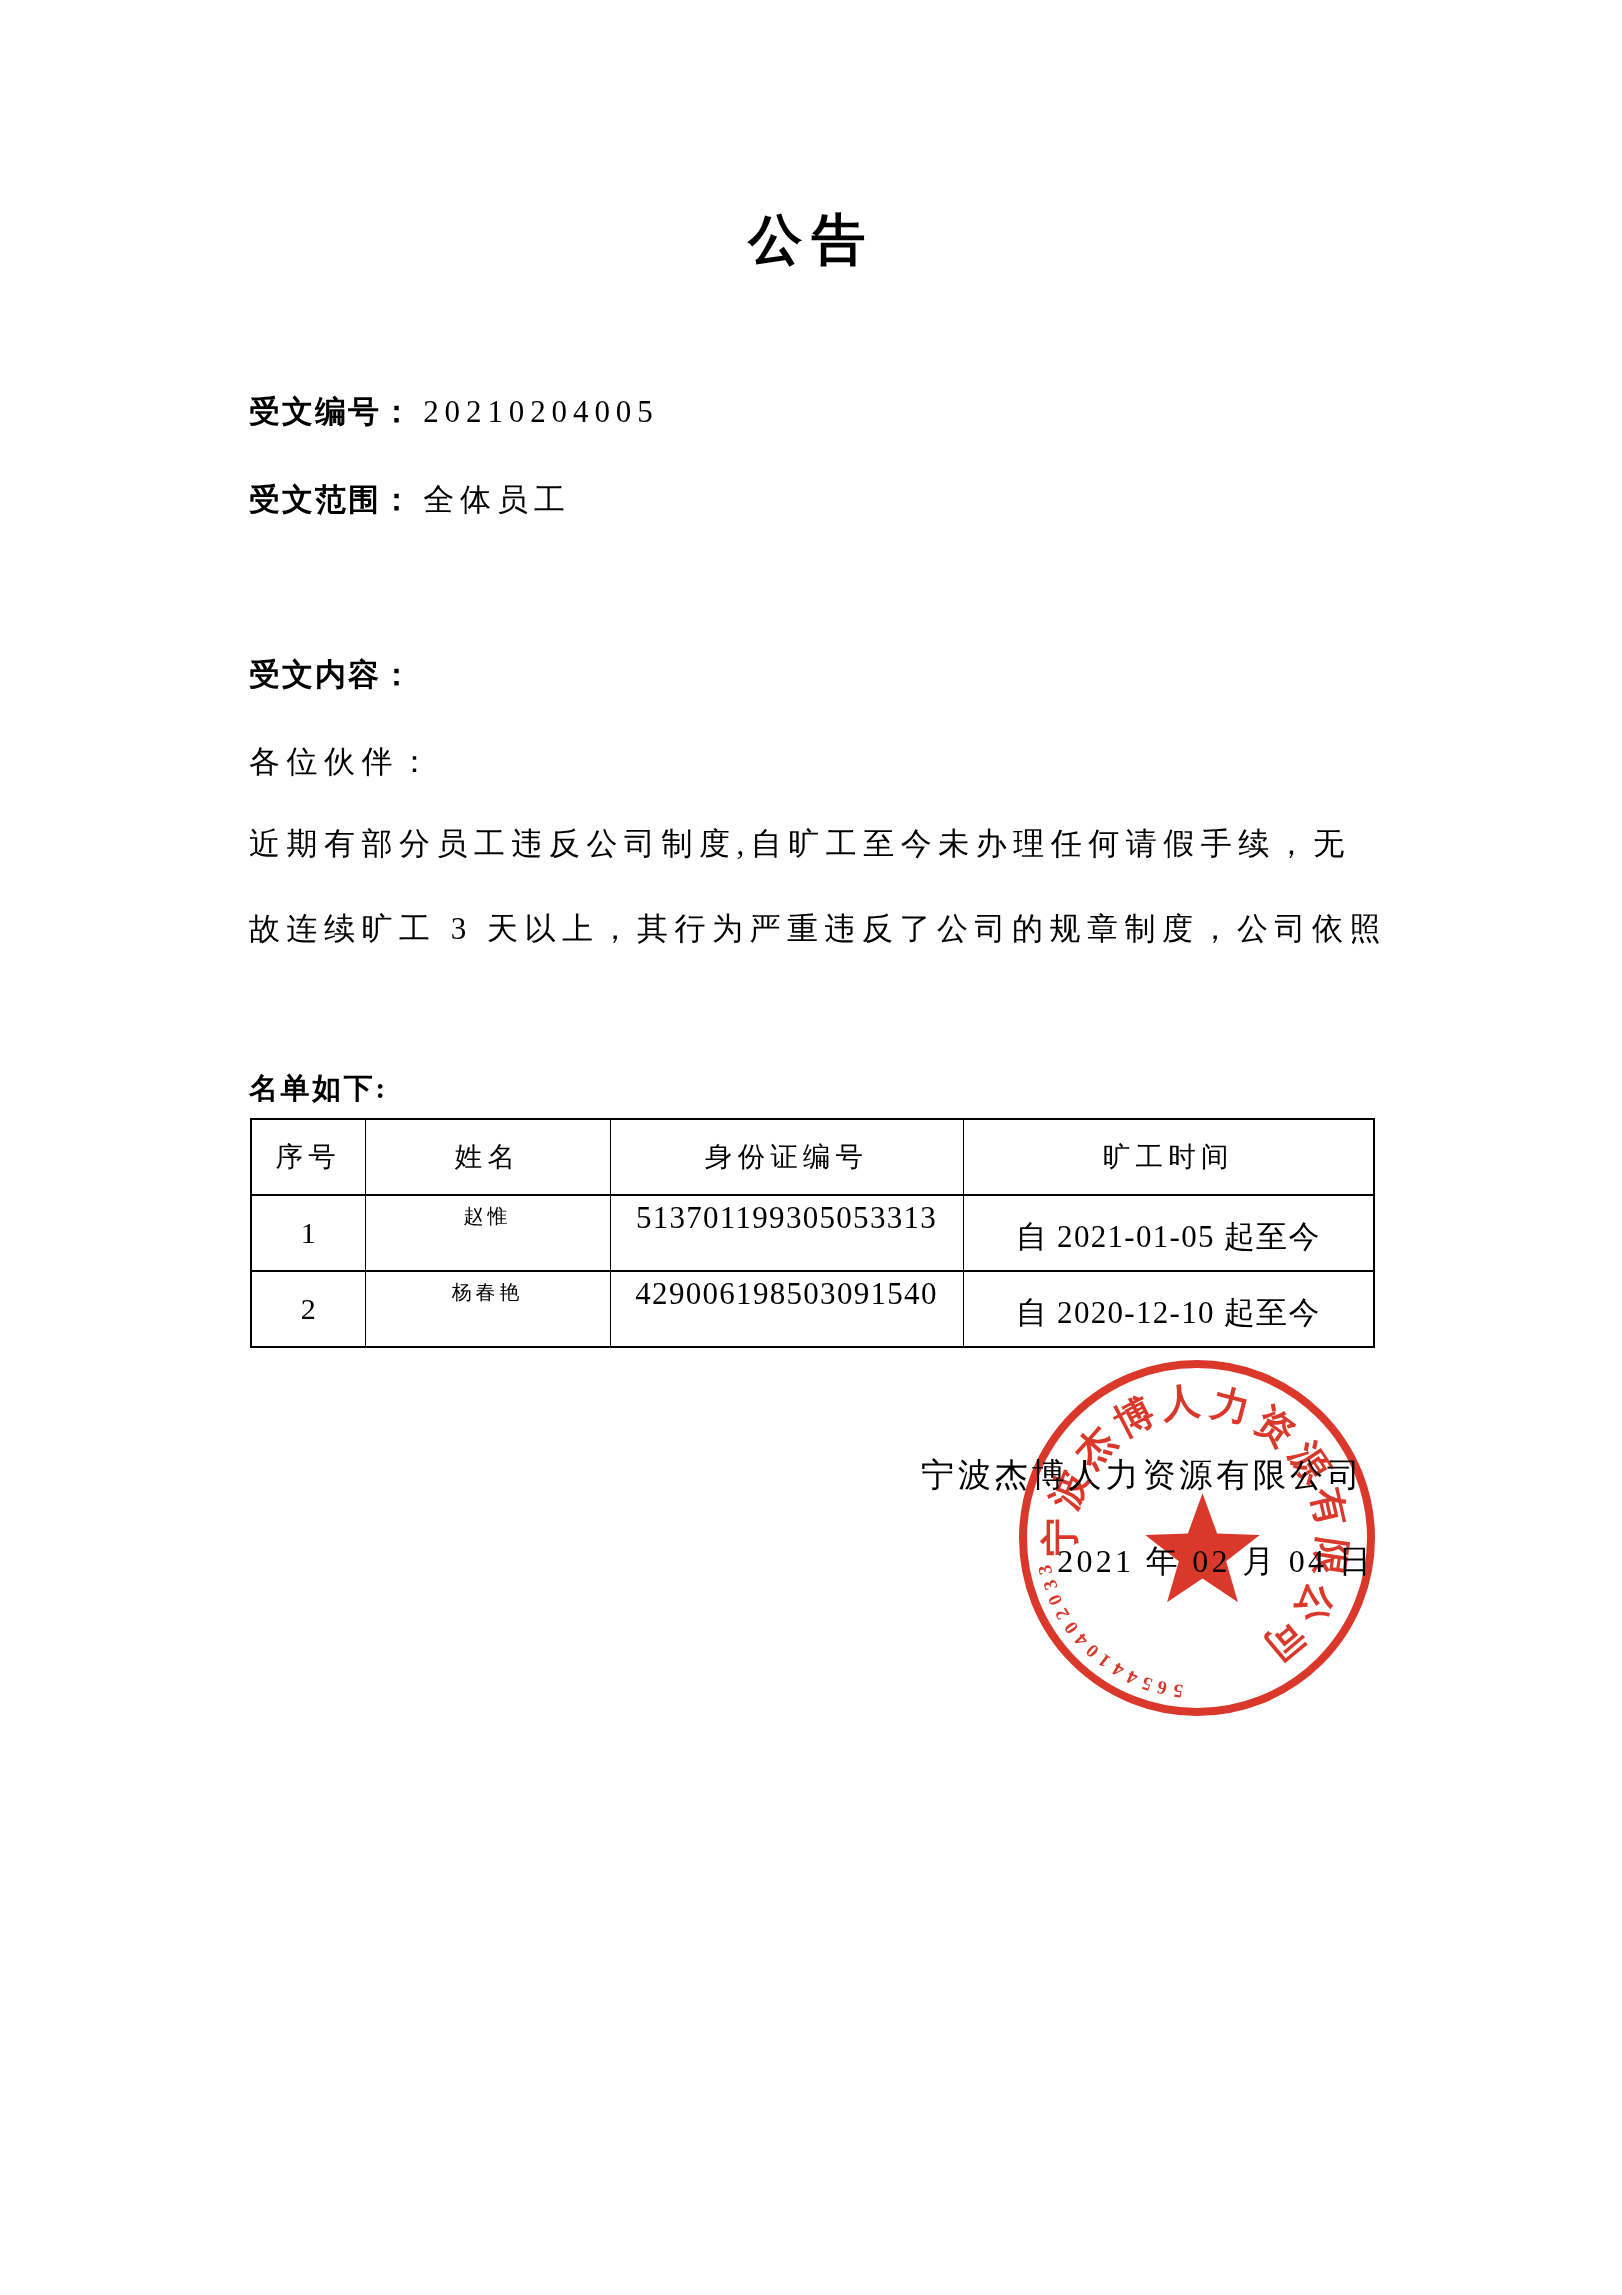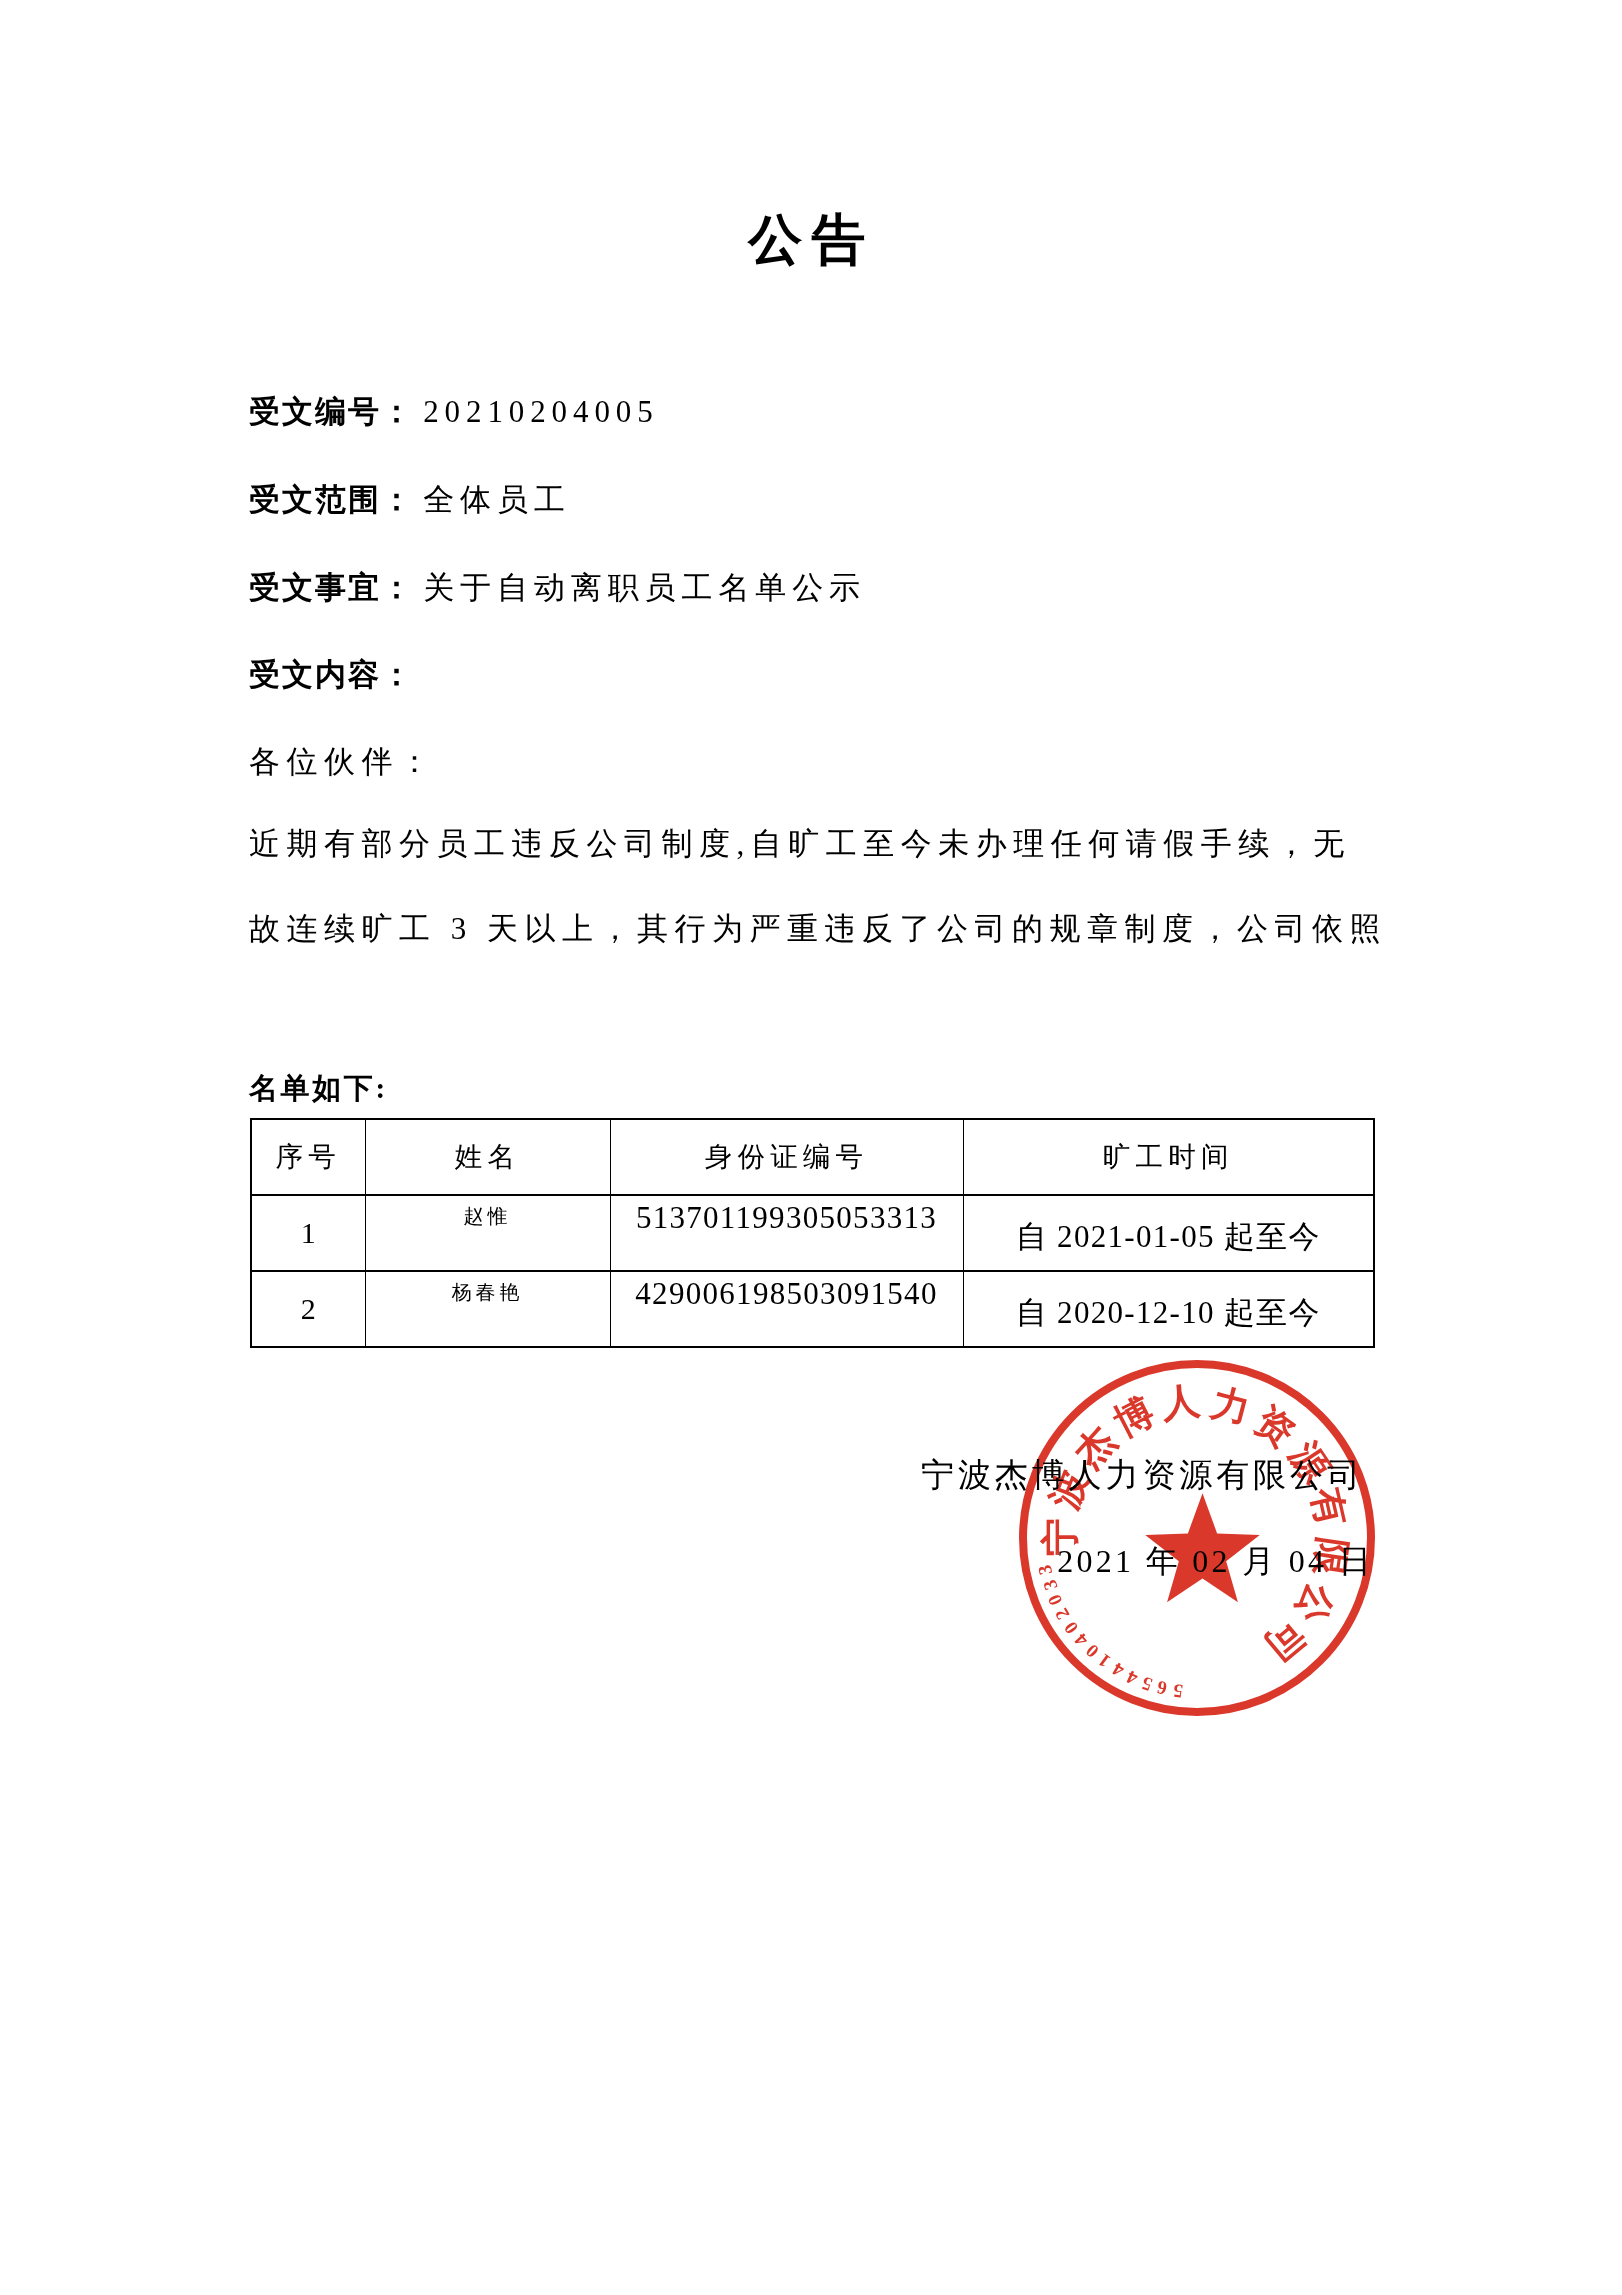--- a/index.html
+++ b/index.html
@@ -62,23 +62,20 @@
 
 <div class="page">
 
   <div class="doc-title">公告</div>
 
   <div class="field-line" style="top:391px;">
     <span class="field-label">受文编号：</span><span class="field-value">20210204005</span>
   </div>
   <div class="field-line" style="top:479px;">
     <span class="field-label">受文范围：</span><span class="field-value">全体员工</span>
-  </div>
-  <div class="field-line" style="top:567px;">
-    <span class="field-label">受文事宜：</span><span class="field-value">关于自动离职员工名单公示</span>
   </div>
   <div class="field-line" style="top:654px;">
     <span class="field-label">受文内容：</span><span class="field-value"></span>
   </div>
 
   <div class="salutation">各位伙伴：</div>
 
   <div class="body-line" style="top:823px;">近期有部分员工违反公司制度,自旷工至今未办理任何请假手续，无</div>
   <div class="body-line" style="top:908px;">故连续旷工 3 天以上，其行为严重违反了公司的规章制度，公司依照</div>
 

